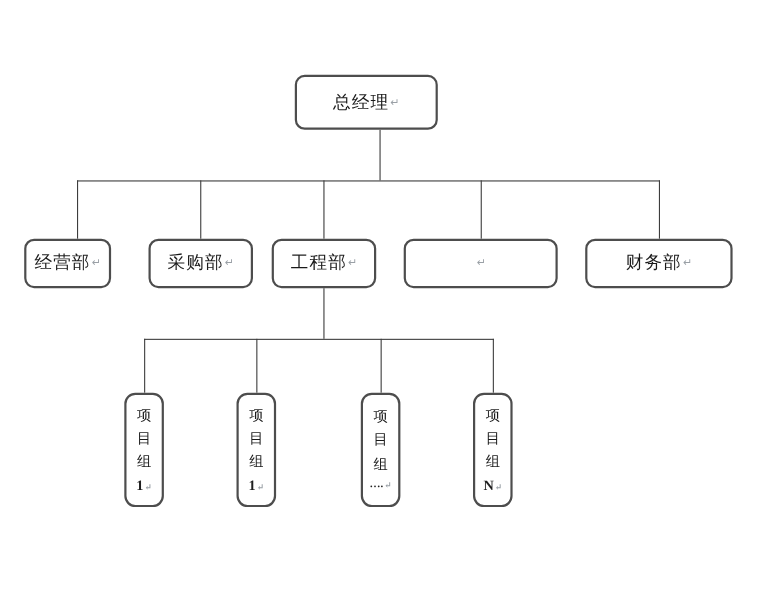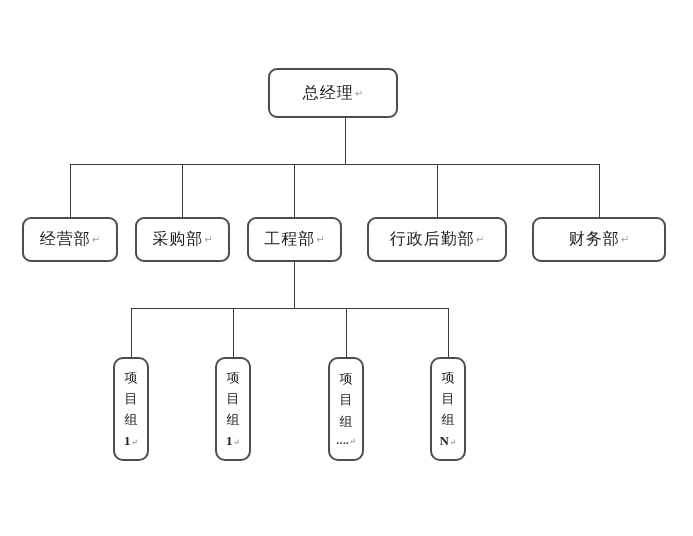--- a/index.html
+++ b/index.html
@@ -81,34 +81,33 @@
   <div class="line" style="left:131px; top:308px; width:1px; height:49px;"></div>
   <div class="line" style="left:233px; top:308px; width:1px; height:49px;"></div>
   <div class="line" style="left:346px; top:308px; width:1px; height:49px;"></div>
   <div class="line" style="left:448px; top:308px; width:1px; height:49px;"></div>
 
   <div class="node" style="left:268px; top:68px; width:130px; height:50px;">
     <span>总经理</span>
       <span class="mark">↵</span>
   </div>
 
-  <div class="node" style="left:22px; top:217px; width:96px; height:45px;">
+  <div class="node" style="left:22px; top:217px; width:79px; height:45px;">
     <span>经营部</span>
       <span class="mark">↵</span>
   </div>
   <div class="node" style="left:135px; top:217px; width:95px; height:45px;text-align:center;">
     <span>采购部</span>
       <span class="mark">↵</span>
   </div>
   <div class="node" style="left:247px; top:217px; width:95px; height:45px;">
     <span>工程部</span>
       <span class="mark">↵</span>
   </div>
   <div class="node" style="left:367px; top:217px; width:140px; height:45px;">
-    <span>行政后勤部</span>
       <span class="mark">↵</span>
   </div>
   <div class="node" style="left:532px; top:217px; width:134px; height:45px;">
     <span>财务部</span>
       <span class="mark">↵</span>
   </div>
 
   <div class="vnode" style="left:113px; top:357px; width:36px; height:104px;">
     <span class="vchar">项</span>
     <span class="vchar">目</span>

